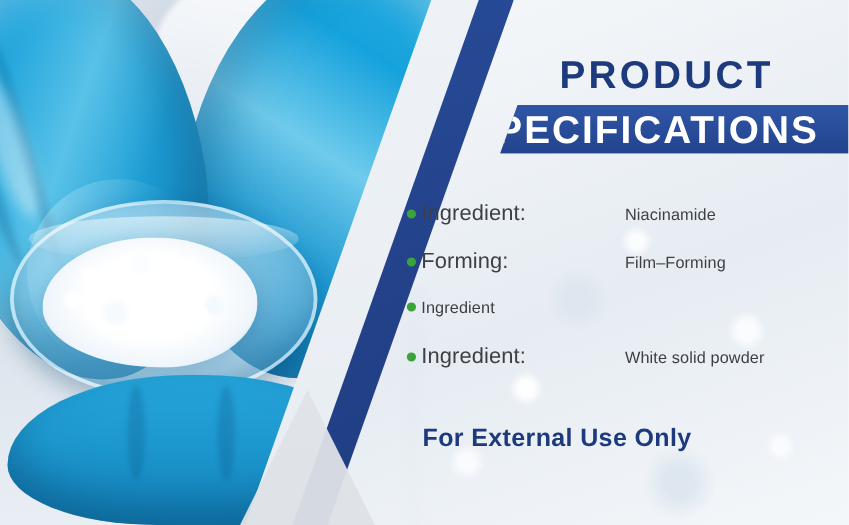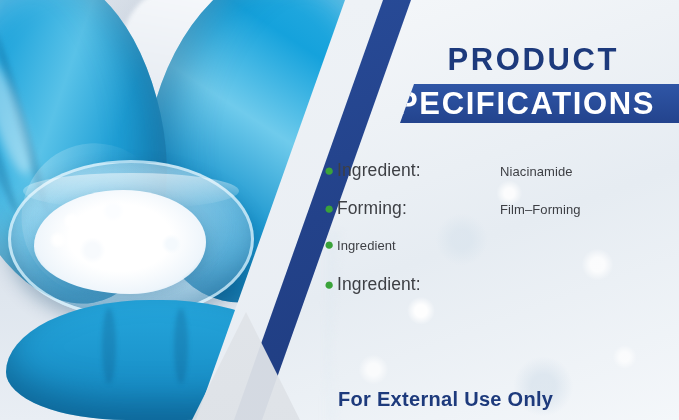--- a/index.html
+++ b/index.html
@@ -173,21 +173,21 @@
   }
   .spec-label{
     width:163px;flex:0 0 163px;
     font-size:17.5px;color:#3d3f44;letter-spacing:.1px;
   }
   .spec-value{
     font-size:13px;color:#3d3f44;letter-spacing:.1px;white-space:nowrap;
   }
   .footer-note{
     position:absolute;left:338px;top:340px;
-    font-size:20px;font-weight:bold;color:#1d3a7c;letter-spacing:.3px;margin-top:48px;
+    font-size:20px;font-weight:bold;color:#1d3a7c;letter-spacing:.3px;
   }
 </style>
 </head>
 <body>
 
 <div class="canvas">
 
   <div class="bg-right"></div>
 
   <div class="photo">
@@ -237,20 +237,21 @@
       </div>
 
       <div class="spec-row">
         <span class="bullet">●</span>
         <span class="spec-value">Ingredient</span>
       </div>
 
       <div class="spec-row">
         <span class="bullet">●</span>
         <span class="spec-label">Ingredient:</span>
+        <span class="spec-value">White solid powder</span>
       </div>
 
     </div>
 
     <div class="footer-note">For External Use Only</div>
 
   </div>
 </div>
 
 </body></html>

